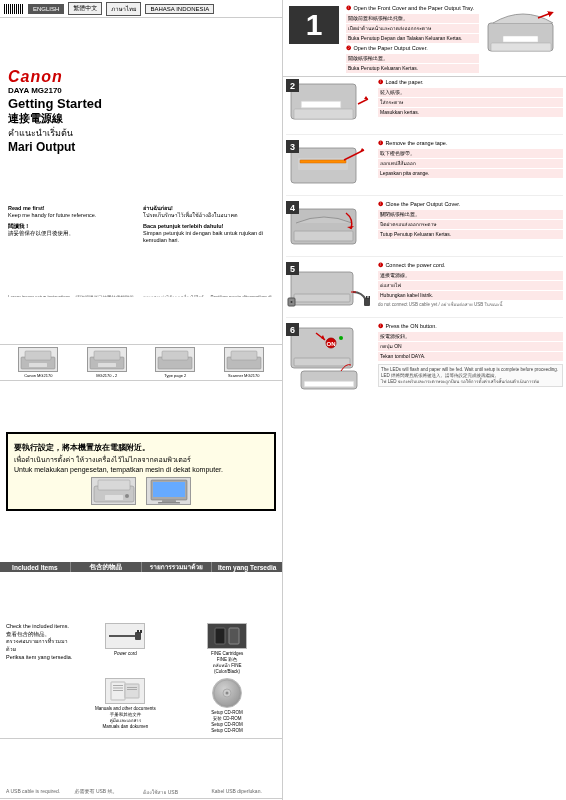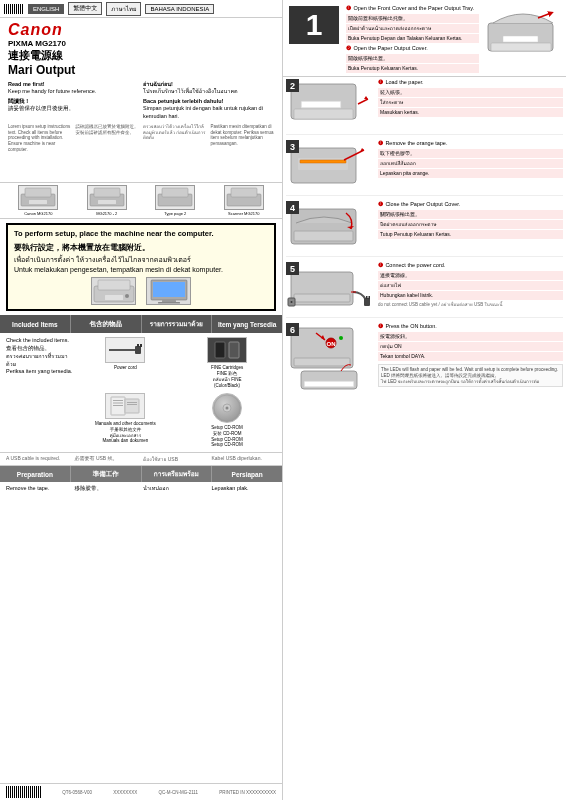--- a/index.html
+++ b/index.html
@@ -19,20 +19,21 @@
       height: 800px;
     }
 
     
     .left-panel {
       width: 283px;
       height: 800px;
       border-right: 1px solid #ccc;
       display: flex;
       flex-direction: column;
+      gap: 47px;
     }
 
     
     .lang-bar {
       display: flex;
       align-items: center;
       background: #fff;
       border-bottom: 1px solid #ccc;
       padding: 2px 4px;
       gap: 4px;
@@ -397,22 +398,24 @@
     <div class="lang-bar">
       <div class="barcode-small"></div>
       <button class="lang-btn active">ENGLISH</button>
       <button class="lang-btn">繁體中文</button>
       <button class="lang-btn">ภาษาไทย</button>
       <button class="lang-btn">BAHASA INDONESIA</button>
     </div>
 
     <div class="logo-area">
       <div class="canon-logo">Canon</div>
-      <div class="model-name">PIXMA MG2170</div>
+      <div class="model-name">DAYA MG2170</div>
+      <div class="title-en">Getting Started</div>
       <div class="title-zh">連接電源線</div>
+      <div class="title-th">คำแนะนำเริ่มต้น</div>
       <div class="title-id">Mari Output</div>
     </div>
 
     <div class="readme-section">
       <div class="readme-col">
         <div class="bold">Read me first!</div>
         <div>Keep me handy for future reference.</div>
         <div style="margin-top:3px;" class="bold">閱讀我！</div>
         <div>請妥善保存以便日後使用。</div>
       </div>
@@ -474,21 +477,20 @@
           <svg width="38" height="22" viewBox="0 0 38 22">
             <rect x="2" y="8" width="34" height="12" rx="1" fill="#bbb" stroke="#888" stroke-width="0.5"></rect>
             <rect x="6" y="2" width="26" height="9" rx="1" fill="#ccc" stroke="#999" stroke-width="0.5"></rect>
           </svg>
         </div>
         <div style="font-size:4px;">Scanner MG2170</div>
       </div>
     </div>
 
     <div class="yellow-box">
-      <div class="main-text">To perform setup, place the machine near the computer.</div>
       <div class="zh-text">要執行設定，將本機置放在電腦附近。</div>
       <div class="th-text">เพื่อดำเนินการตั้งค่า ให้วางเครื่องไว้ไม่ไกลจากคอมพิวเตอร์</div>
       <div class="id-text">Untuk melakukan pengesetan, tempatkan mesin di dekat komputer.</div>
       <div class="yellow-box-images">
         <div class="device-icon">
           <svg width="42" height="26" viewBox="0 0 42 26">
             <rect x="1" y="8" width="40" height="16" rx="2" fill="#c8c8c8" stroke="#888" stroke-width="0.5"></rect>
             <rect x="5" y="2" width="32" height="10" rx="1" fill="#d8d8d8" stroke="#999" stroke-width="0.5"></rect>
             <rect x="12" y="17" width="18" height="5" rx="0.5" fill="#e0e0e0"></rect>
             <circle cx="34" cy="18" r="2" fill="#888"></circle>

